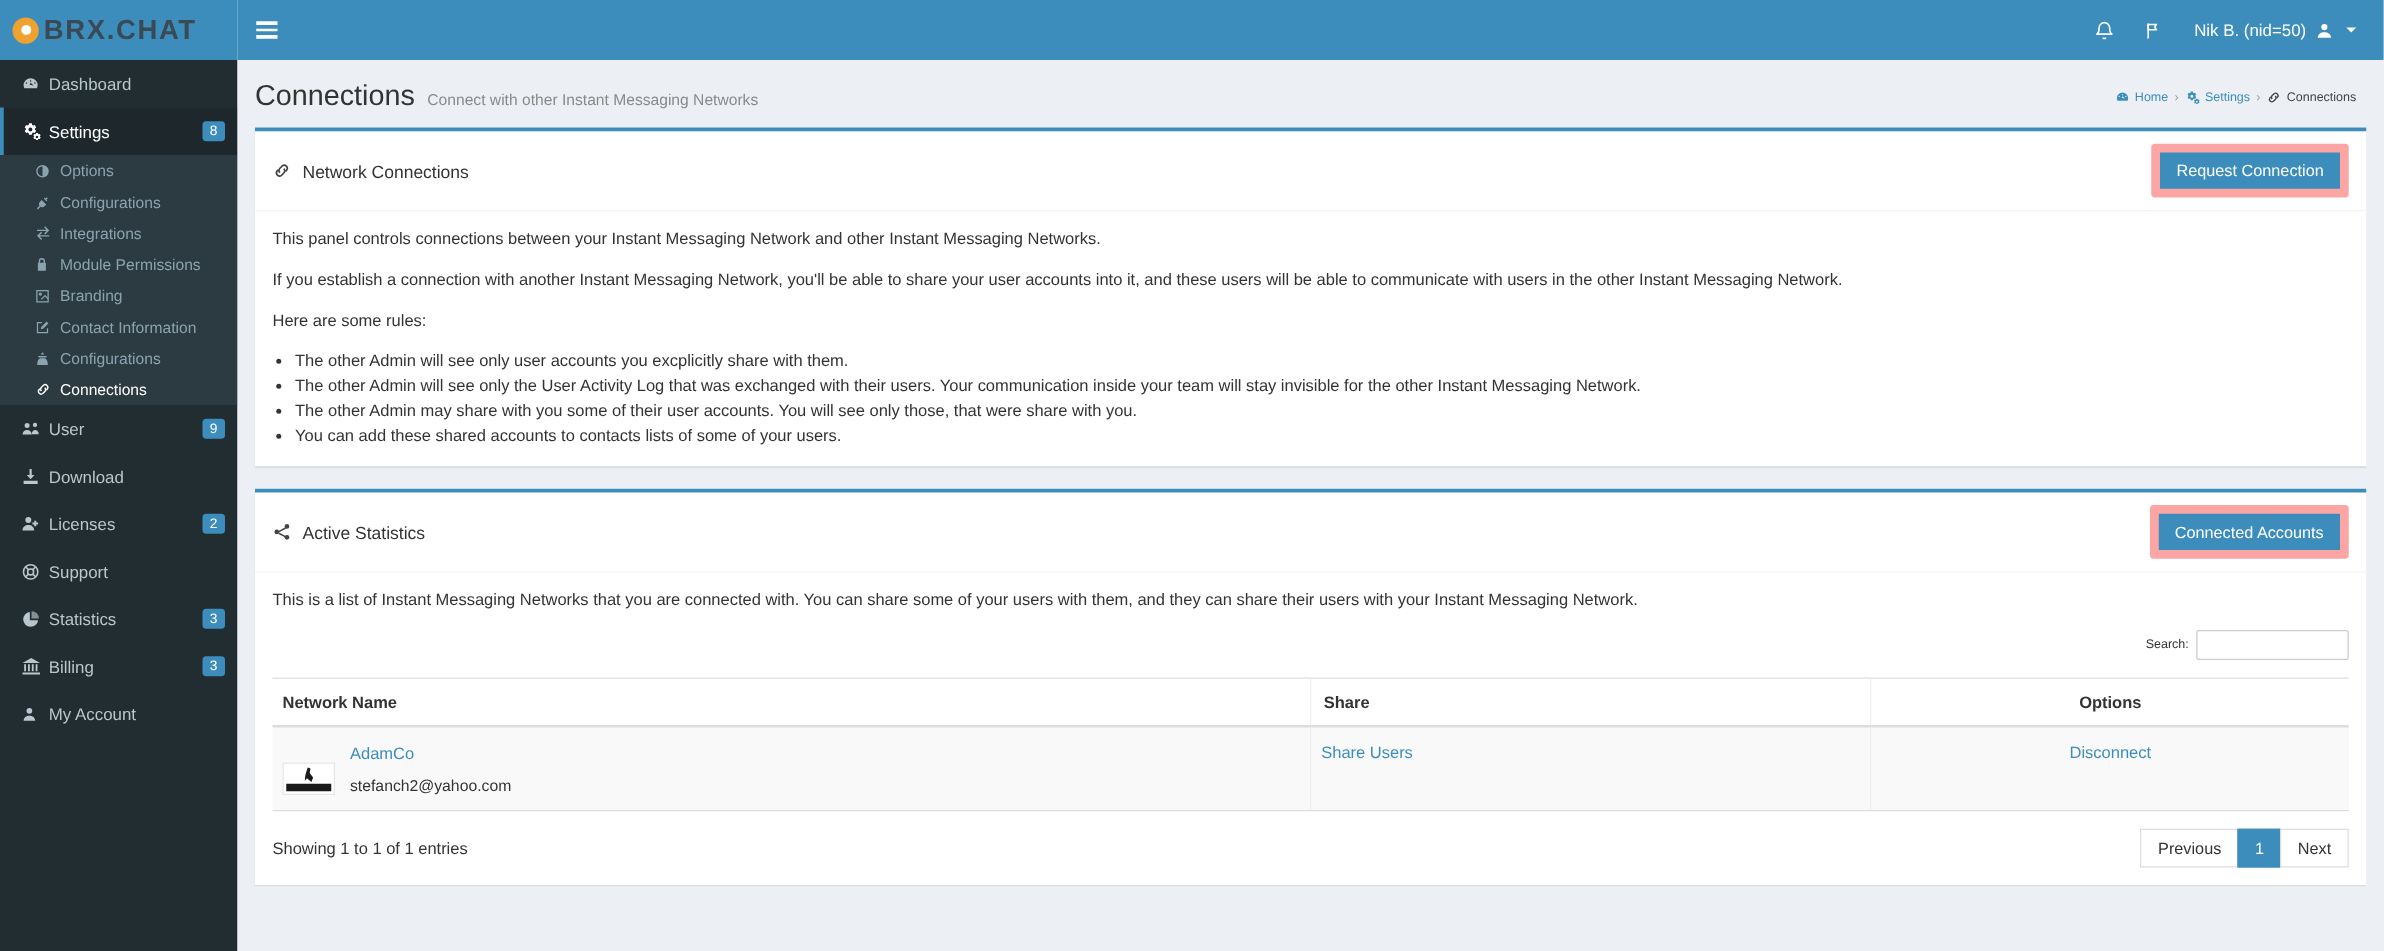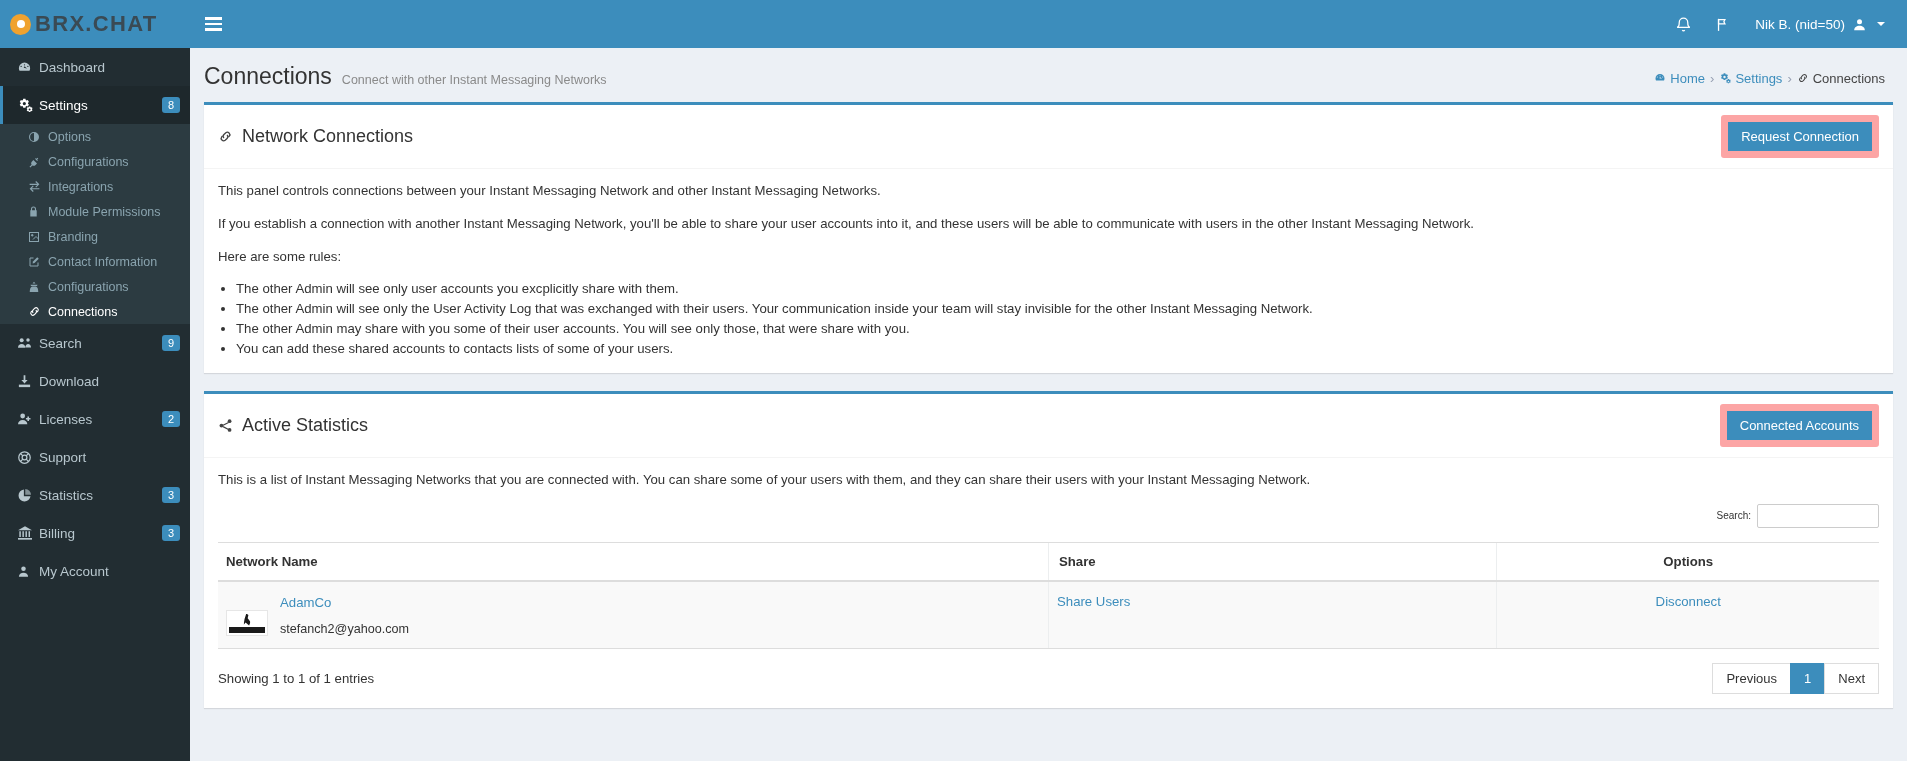--- a/index.html
+++ b/index.html
@@ -96,34 +96,34 @@
   .sub-item.active { color: #fff; }
   
   .content { flex: 1; background: #ecf0f5; height: 713px; overflow: hidden; position: relative; }
   .content-header {
     padding: 15px 22px 12px 14px;
     display: flex; align-items: baseline; justify-content: space-between;
   }
   .ch-left { display: flex; align-items: baseline; gap: 10px; }
   .ch-title { font-size: 23px; color: #333; font-weight: normal; }
   .ch-sub { font-size: 12.5px; color: #8a8a8a; }
-  .breadcrumb { display: flex; align-items: center; gap: 5px; font-size: 13px; color: #3c8dbc; }
+  .breadcrumb { display: flex; align-items: center; gap: 5px; font-size: 10px; color: #3c8dbc; }
   .breadcrumb .sep { color: #97a0b3; }
   .breadcrumb .crumb { display: flex; align-items: center; gap: 4px; cursor: pointer; }
   .breadcrumb .crumb.current { color: #444; }
   .panel {
     background: #fff; border-top: 3px solid #3c8dbc;
     margin: 0 14px 18px 14px;
     box-shadow: 0 1px 1px rgba(0,0,0,0.1);
   }
   .panel-head {
     display: flex; align-items: center; justify-content: space-between;
     padding: 10px 14px; min-height: 48px; border-bottom: 1px solid #f4f4f4;
   }
-  .panel-title { display: flex; align-items: center; gap: 9px; font-size: 18px; color: #333; }
+  .panel-title { display: flex; align-items: center; gap: 9px; font-size: 14px; color: #333; }
   .panel-title .pt-icon { font-size: 14px; color: #444; }
   .btn-primary {
     background: #3c8dbc; color: #fff; border: 7px solid #fca5a5;
     padding: 7px 13px; font-size: 13px; border-radius: 3px; cursor: pointer;
     font-family: "Liberation Sans", sans-serif;
   }
   .panel-body { padding: 12px 14px 14px 14px; }
   .panel-body p { font-size: 13.2px; color: #333; line-height: 1.45; margin-bottom: 14px; }
   .panel-body p:last-child { margin-bottom: 0; }
   .rules { margin: 0 0 0 18px; }
@@ -316,21 +316,21 @@
 
     <div class="side-item">
       <span class="si-icon">
         <svg width="16" height="16" viewBox="0 0 24 24" fill="#b8c7ce">
             <circle cx="7" cy="8" r="3"></circle>
             <circle cx="16.5" cy="7.5" r="2.6"></circle>
             <path d="M1.5 19c0-3.3 2.4-5.4 5.5-5.4S12.5 15.7 12.5 19z"></path>
             <path d="M12.5 18.6c0-3 1.8-5 4.2-5s4.3 2 4.3 5z"></path>
           </svg>
       </span>
-      <span class="si-label">Search</span>
+      <span class="si-label">User</span>
       <span class="badge">9</span>
     </div>
 
     <div class="side-item">
       <span class="si-icon">
         <svg width="15" height="15" viewBox="0 0 24 24" fill="#b8c7ce">
             <path d="M10.6 2v7.5H7l5 5.5 5-5.5h-3.6V2z"></path>
             <path d="M3 17h18v4H3z"></path>
           </svg>
       </span>

